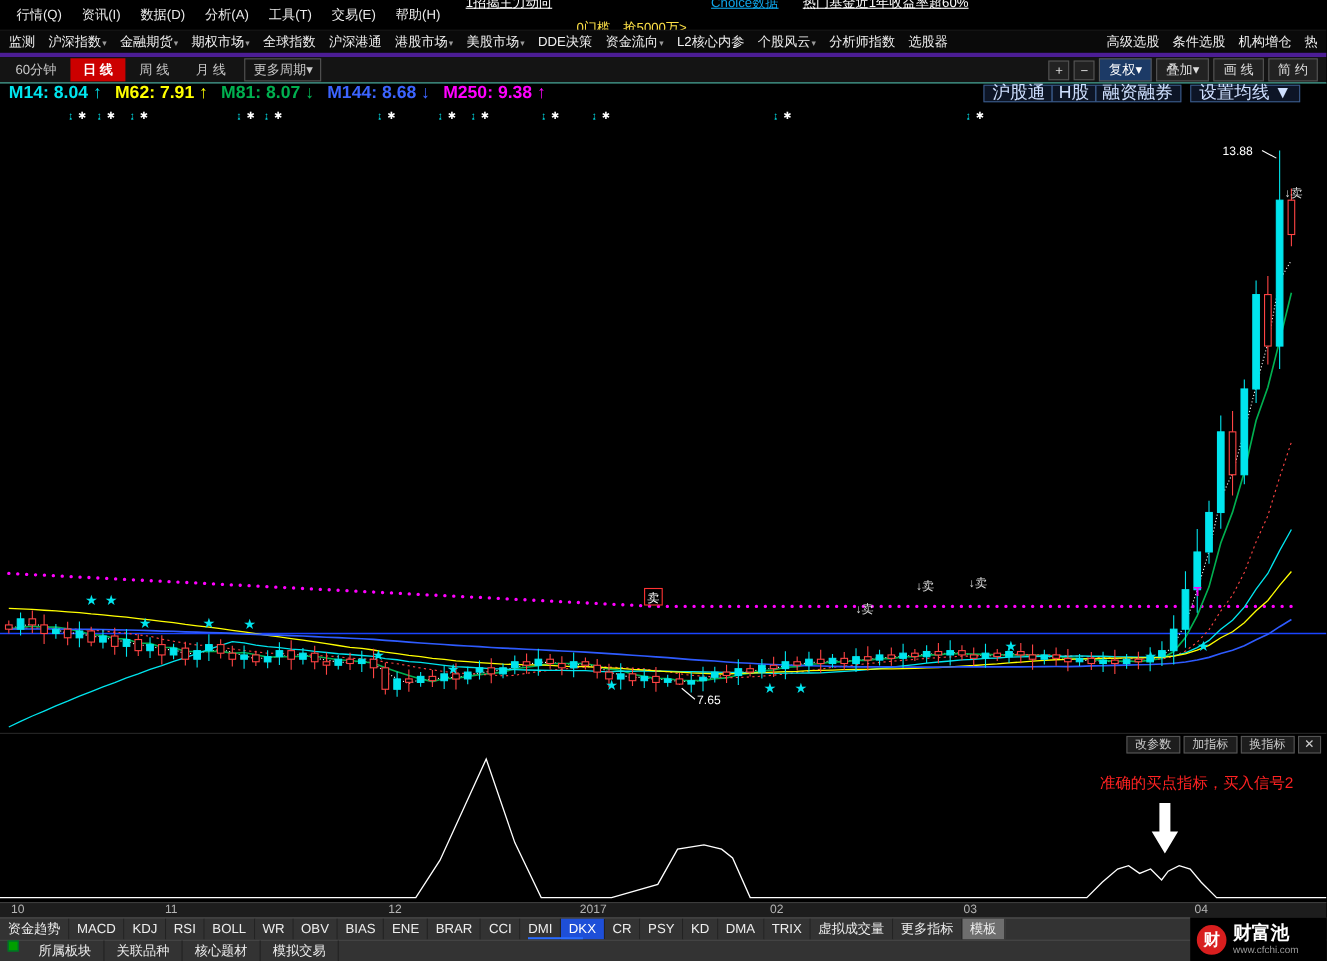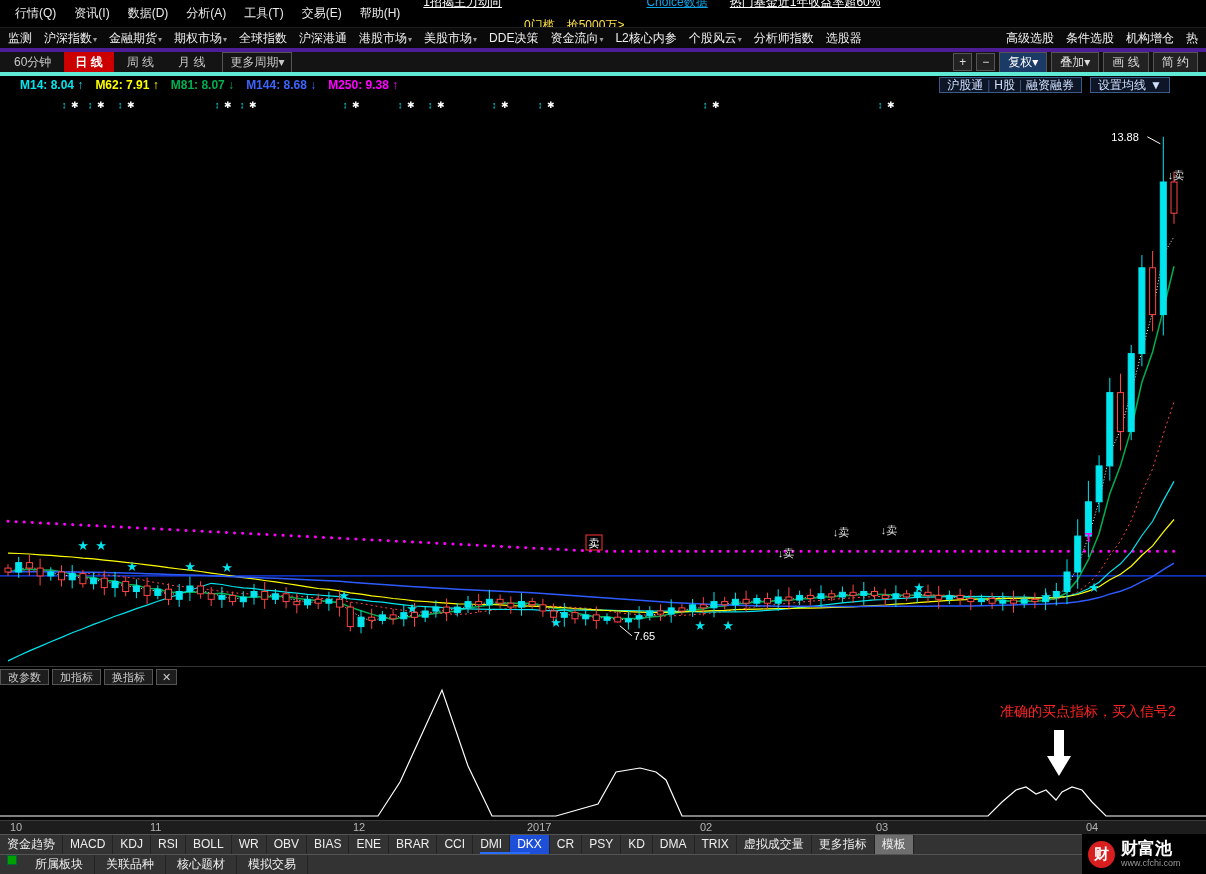--- a/index.html
+++ b/index.html
@@ -9,38 +9,38 @@
           padding:0 6px; border-bottom:1px solid #1c1c1c; overflow:hidden; white-space:nowrap; }
   .menu-item { padding:0 9px; color:#eaeaea; cursor:default; }
   .promo-links { display:flex; margin-left:14px; gap:22px; }
   .promo-links a { text-decoration:underline; cursor:pointer; }
   .row2 { display:flex; align-items:center; height:24px; background:#0a0a0a; font-size:12px;
           border-bottom:4px solid #4c1d95; padding:0 2px; overflow:hidden; white-space:nowrap; }
   .nav-item { padding:0 6px; color:#efefef; cursor:pointer; }
   .nav-item .caret { font-size:8px; color:#9a9a9a; margin-left:1px; }
   .nav-right { margin-left:auto; display:flex; }
   .row3 { display:flex; align-items:center; height:24px; background:#141414; font-size:12px;
-          padding:0 2px; overflow:hidden; white-space:nowrap; border-bottom:4px solid #5eead4; }
+          padding:0 2px; overflow:hidden; white-space:nowrap; border-bottom:1px solid #5eead4; }
   .period-tab { padding:2px 11px; margin:0 1px; color:#c8c8c8; cursor:pointer; }
   .period-tab.active { background:#cc0000; color:#fff; font-weight:bold; }
   .period-tab.boxed { border:1px solid #555; padding:1px 7px; margin-left:5px; }
   .row3-right { margin-left:auto; display:flex; gap:4px; align-items:center; padding-right:6px; }
   .tool-btn { border:1px solid #555; background:#222; padding:1px 8px; color:#ddd; cursor:pointer; }
   .tool-btn.sq { padding:1px 5px; }
   .tool-btn.blue { background:#1c3a66; color:#fff; }
-  .row4 { display:flex; align-items:center; height:18px; background:#000; font-size:12px;
-          padding:0 20px; overflow:hidden; white-space:nowrap; }
+  .row4 { display:flex; align-items:center; height:18px; background:#000; font-size:16px;
+          padding:0 8px; overflow:hidden; white-space:nowrap; }
   .legend-item { margin-right:12px; font-weight:bold; }
   .row4-right { margin-left:auto; display:flex; gap:8px; padding-right:16px; align-items:center; }
   .market-box,.ma-setting { border:1px solid #3a5a8a; color:#cfe0ff; padding:0 7px; height:16px;
           line-height:14px; display:flex; gap:4px; cursor:pointer; background:#0d1526; }
   .market-box .mdiv { color:#3a5a8a; }
   .chart { position:relative; width:1206px; height:572px; background:#000; }
   .chart svg { position:absolute; left:0; top:0; }
-  .subheader { display:flex; justify-content:flex-start; align-items:center; gap:3px; height:20px;
+  .subheader { display:flex; justify-content:flex-end; align-items:center; gap:3px; height:20px;
           background:#000; border-top:1px solid #333; padding-right:5px; }
   .sub-btn { border:1px solid #555; background:#1d1d1d; font-size:11px; padding:0 7px; color:#ccc;
           height:16px; line-height:14px; cursor:pointer; }
   .sub-btn.close { padding:0 5px; }
   .subchart { position:relative; width:992px; height:134px; background:#000; }
   .xaxis { position:relative; height:14px; background:#1d1d1d; border-top:1px solid #3c3c3c;
           font-size:11px; color:#b5b5b5; }
   .x-label { position:absolute; top:0; }
   .tabs { display:flex; align-items:stretch; height:20px; background:#333; font-size:12px;
           border-top:1px solid #555; position:relative; overflow:hidden; white-space:nowrap; }

